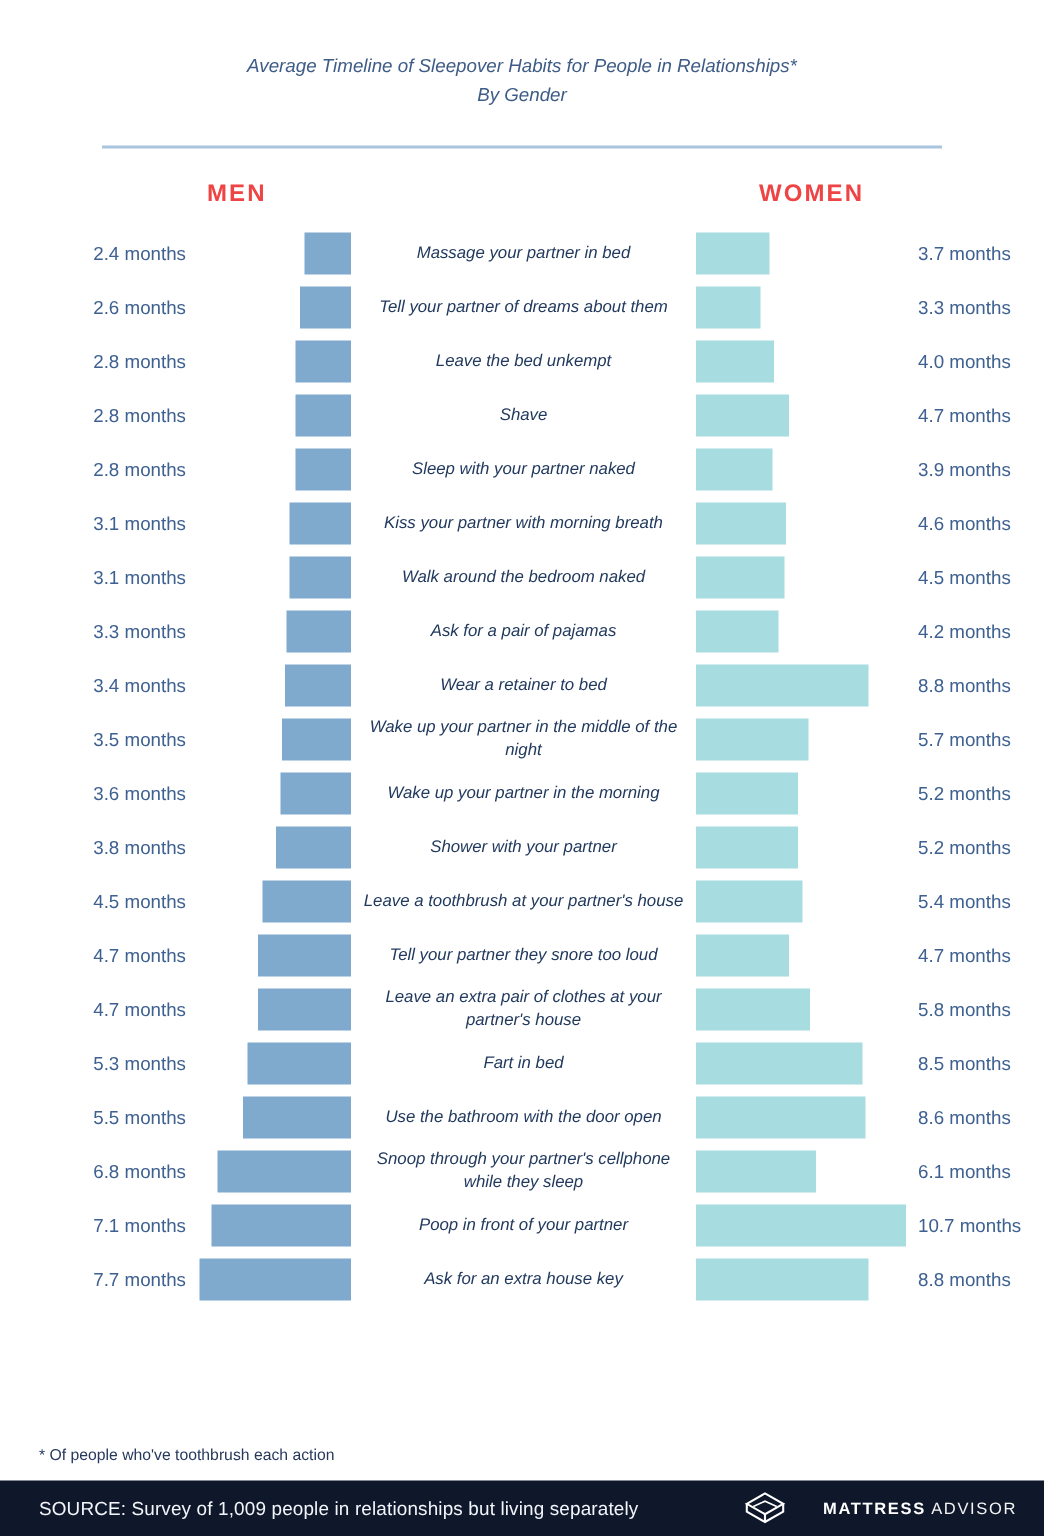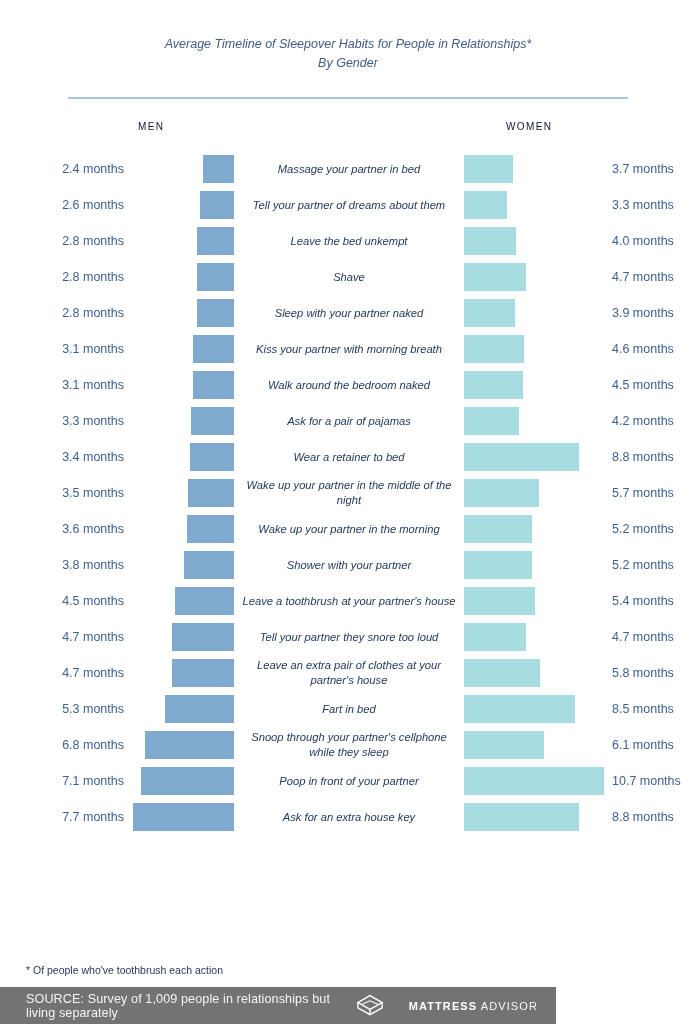--- a/index.html
+++ b/index.html
@@ -45,24 +45,25 @@
   }
 
   
   .col-heads {
     position: relative;
     height: 28px;
     margin-top: 22px;
   }
   .col-head {
     position: absolute;
-    font-size: 10px;
+    font-size: 16px;
     letter-spacing: 1.4px;
-    color: #0f172a;
+    color: #ef4444;
     top: 0;
+    font-weight: bold;
   }
   .col-head.men   { left: 138px; }
   .col-head.women { left: 506px; }
 
   
   .chart {
     margin-top: 2px;
   }
   .row {
     display: flex;
@@ -140,23 +141,23 @@
     bottom: 48px;
     font-size: 10.5px;
     color: #26395C;
   }
 
   
   .footer {
     position: absolute;
     left: 0;
     bottom: 0;
-    width: 556px;
+    width: 696px;
     height: 37px;
-    background: #737373;
+    background: #0f172a;
     display: flex;
     align-items: center;
     justify-content: space-between;
     padding: 0 18px 0 26px;
     box-sizing: border-box;
   }
   .source {
     color: #F2F5FA;
     font-size: 12.6px;
     letter-spacing: 0.1px;
@@ -365,20 +366,31 @@
     <div class="row">
       <div class="val-left">5.3 months</div>
       <div class="bar-left-track">
         <div class="bar-left" style="width: 69.4px; background: rgb(127, 170, 205);"></div>
       </div>
       <div class="label">Fart in bed</div>
       <div class="bar-right-track">
         <div class="bar-right" style="width: 111.3px; background: rgb(167, 220, 224);"></div>
       </div>
       <div class="val-right">8.5 months</div>
+    </div>
+    <div class="row">
+      <div class="val-left">5.5 months</div>
+      <div class="bar-left-track">
+        <div class="bar-left" style="width: 72px; background: rgb(127, 170, 205);"></div>
+      </div>
+      <div class="label">Use the bathroom with the door open</div>
+      <div class="bar-right-track">
+        <div class="bar-right" style="width: 112.7px; background: rgb(167, 220, 224);"></div>
+      </div>
+      <div class="val-right">8.6 months</div>
     </div>
     <div class="row">
       <div class="val-left">6.8 months</div>
       <div class="bar-left-track">
         <div class="bar-left" style="width: 89.1px; background: rgb(127, 170, 205);"></div>
       </div>
       <div class="label">Snoop through your partner's cellphone while they sleep</div>
       <div class="bar-right-track">
         <div class="bar-right" style="width: 79.9px; background: rgb(167, 220, 224);"></div>
       </div>

